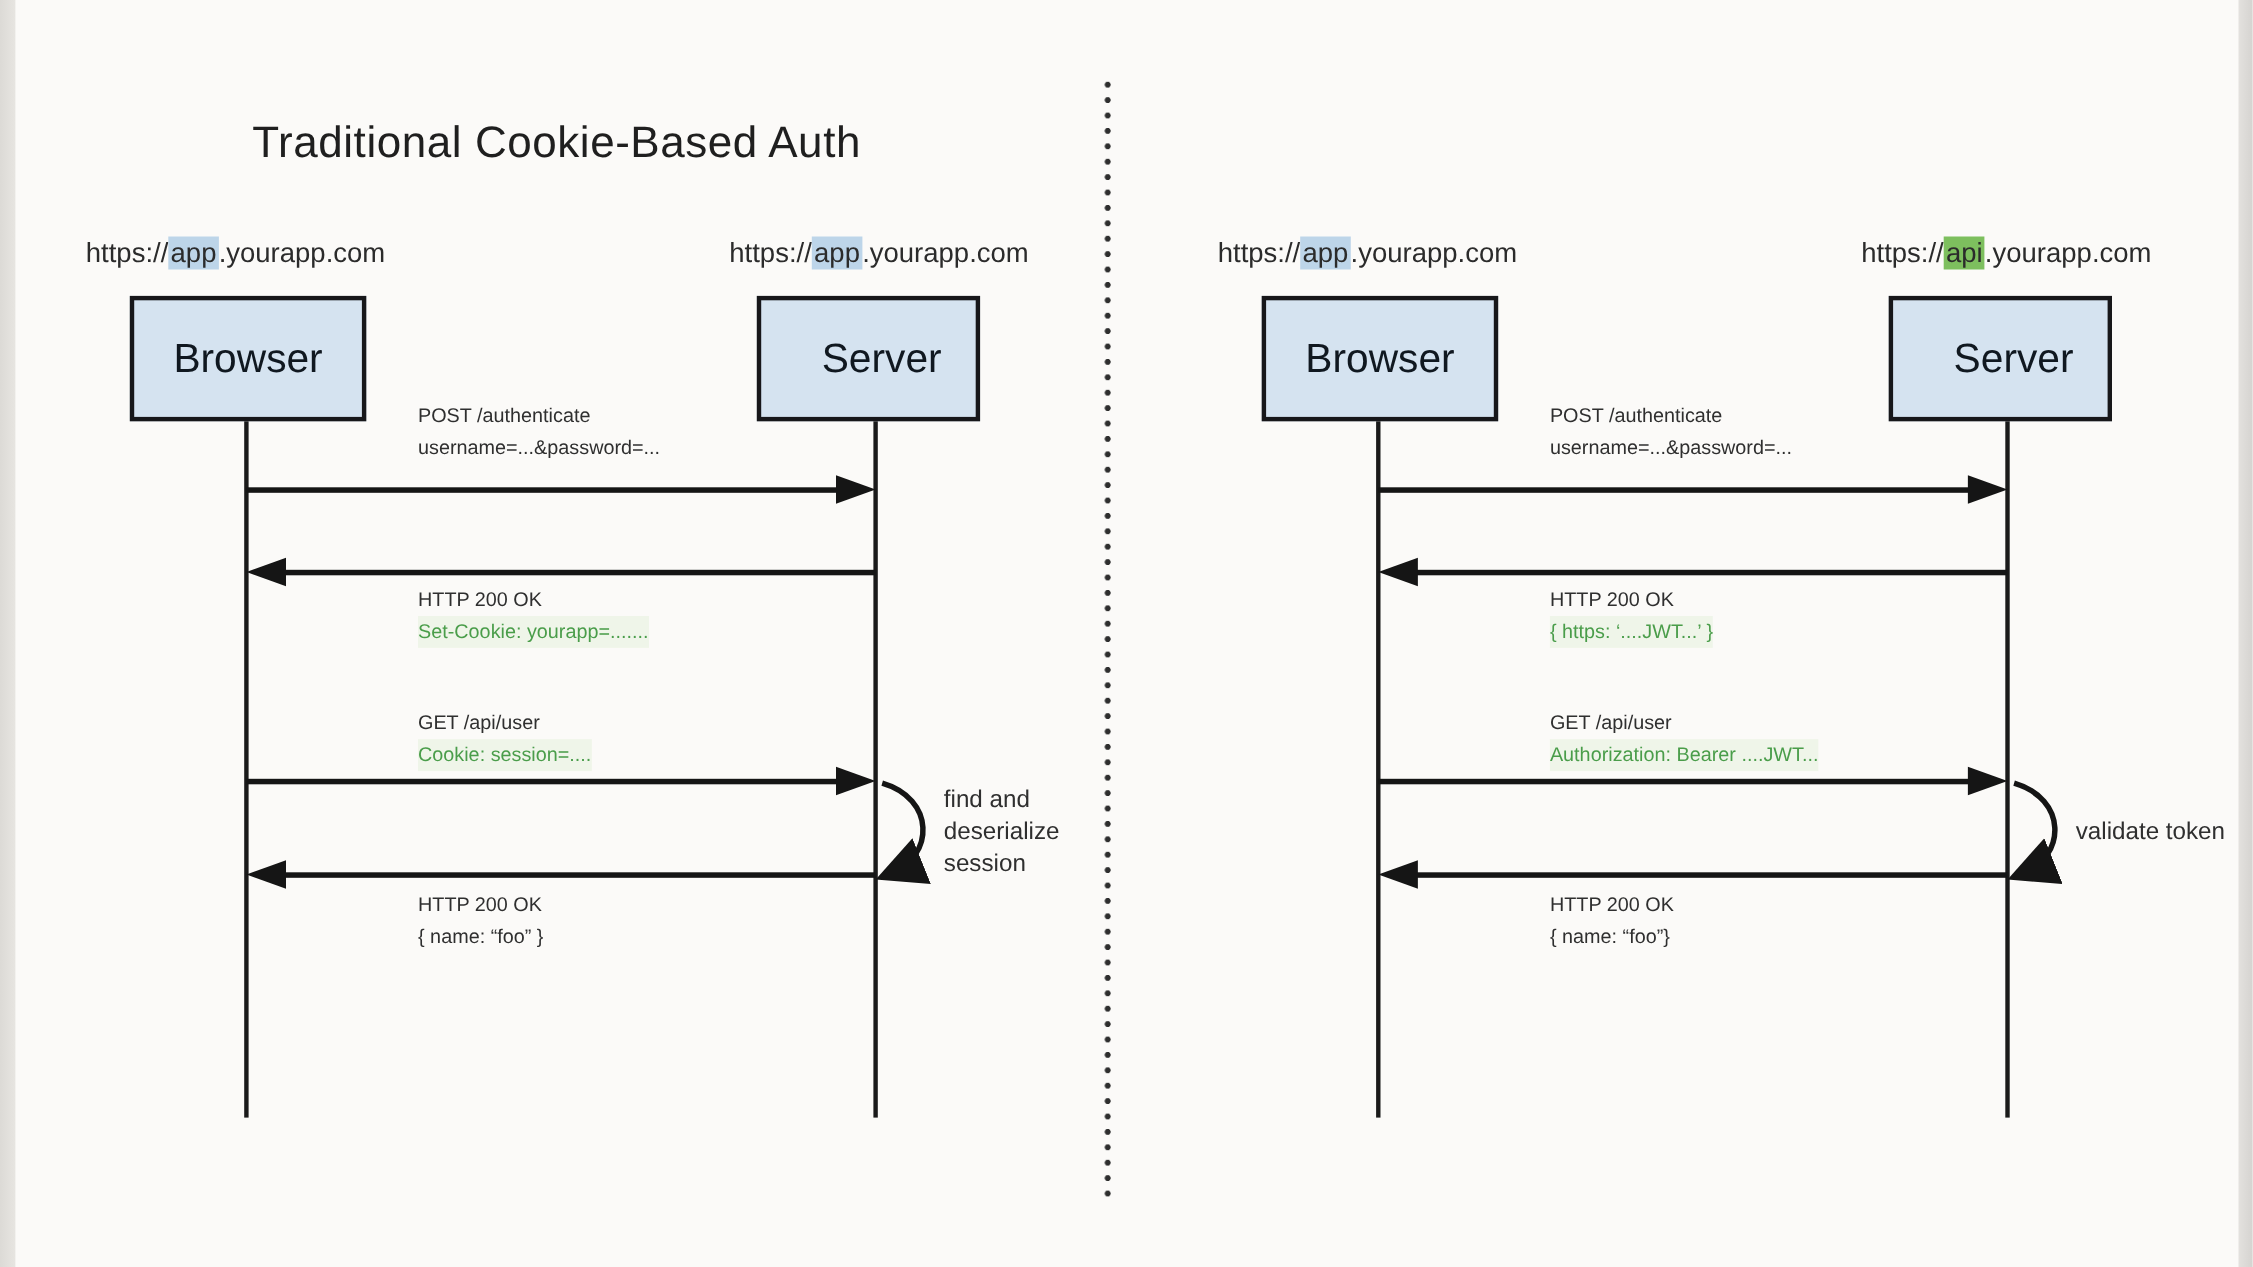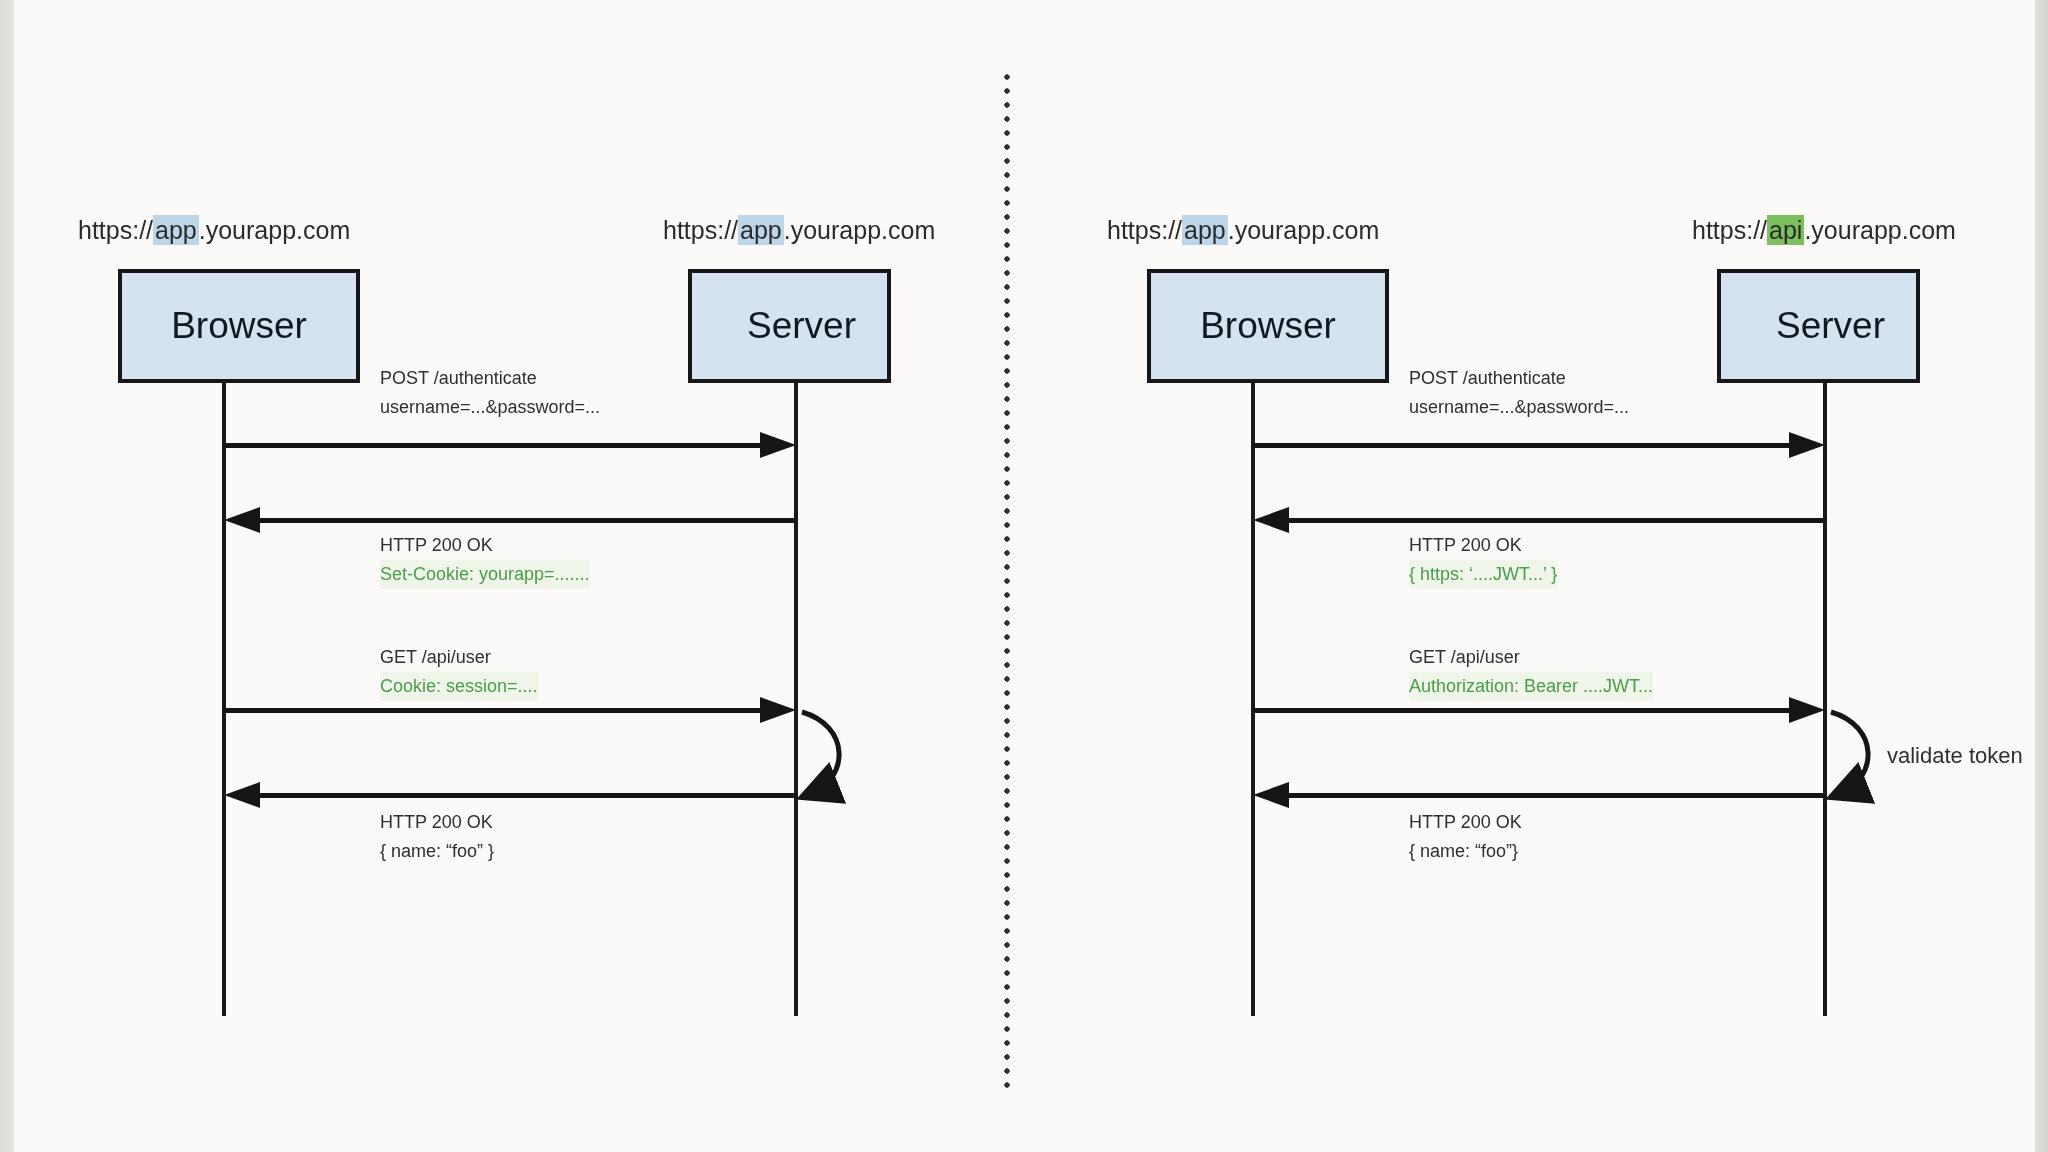--- a/index.html
+++ b/index.html
@@ -16,21 +16,21 @@
   .panel-right{left:1029px;}
   .title{position:absolute;left:0;top:108px;width:1012px;text-align:center;
          font-size:40px;color:#1f1f1f;letter-spacing:0.5px;}
   .url{position:absolute;top:216px;font-size:25px;color:#2b2b2b;white-space:nowrap;}
   .url-browser{left:78px;}
   .url-server{left:663px;}
   .hl-blue{background:#bdd5e9;padding:1px 2px;}
   .hl-green{background:#7dbf5e;padding:1px 2px;}
   .actor{position:absolute;top:269px;height:114px;background:#d5e3f0;border:4px solid #17171a;
          box-sizing:border-box;display:flex;align-items:center;justify-content:center;}
-  .actor-browser{left:118px;width:242px;}
+  .actor-browser{left:118px;width:215px;}
   .actor-server{left:688px;width:203px;padding-left:24px;}
   .actor-label{font-size:37px;color:#101820;}
   .lifeline{position:absolute;top:383px;width:4px;height:633px;background:#1a1a1a;}
   .lifeline-browser{left:222px;}
   .lifeline-server{left:794px;}
   .msg{position:absolute;left:380px;font-size:18px;line-height:29px;color:#2f2f2f;white-space:nowrap;}
   .msg .l2.green{color:#4a9d4a;background:rgba(205,232,188,0.25);}
   .msg-1{top:364px;}
   .msg-2{top:531px;}
   .msg-3{top:643px;}
@@ -54,20 +54,21 @@
 </style>
 </head>
 <body>
 
 <div class="stage">
   <div class="edge edge-left"></div>
   <div class="edge edge-right"></div>
   <div class="divider"></div>
 
   <div class="panel panel-left">
+    <div class="title">Traditional Cookie-Based Auth</div>
 
     <div class="url url-browser"><span>https://</span><span class="hl-blue">app</span><span>.yourapp.com</span></div>
     <div class="url url-server"><span>https://</span><span class="hl-blue">app</span><span>.yourapp.com</span></div>
 
     <div class="actor actor-browser">
       <span class="actor-label">Browser</span>
     </div>
     <div class="actor actor-server">
       <span class="actor-label">Server</span>
     </div>
@@ -103,20 +104,25 @@
       </div>
 
     <svg class="curve" width="80" height="100" viewBox="0 0 80 100">
       <defs>
         <marker id="ah1" markerWidth="9" markerHeight="9" refX="6" refY="4.5" orient="auto">
           <polygon points="0,0 9,4.5 0,9" fill="#151515"></polygon>
         </marker>
       </defs>
       <path d="M 8,8 C 56,22 56,74 16,90" fill="none" stroke="#151515" stroke-width="5" marker-end="url(#ah1)"></path>
     </svg>
+    <div class="note">
+      <div>find and</div>
+      <div>deserialize</div>
+      <div>session</div>
+    </div>
 
     <div class="arrow to-left arrow-4">
         <div class="shaft"></div>
         <div class="head"></div>
       </div>
     <div class="msg msg-4">
       <div class="l1">HTTP 200 OK</div>
       <div class="l2">{ name: “foo” }</div>
     </div>
   </div>

